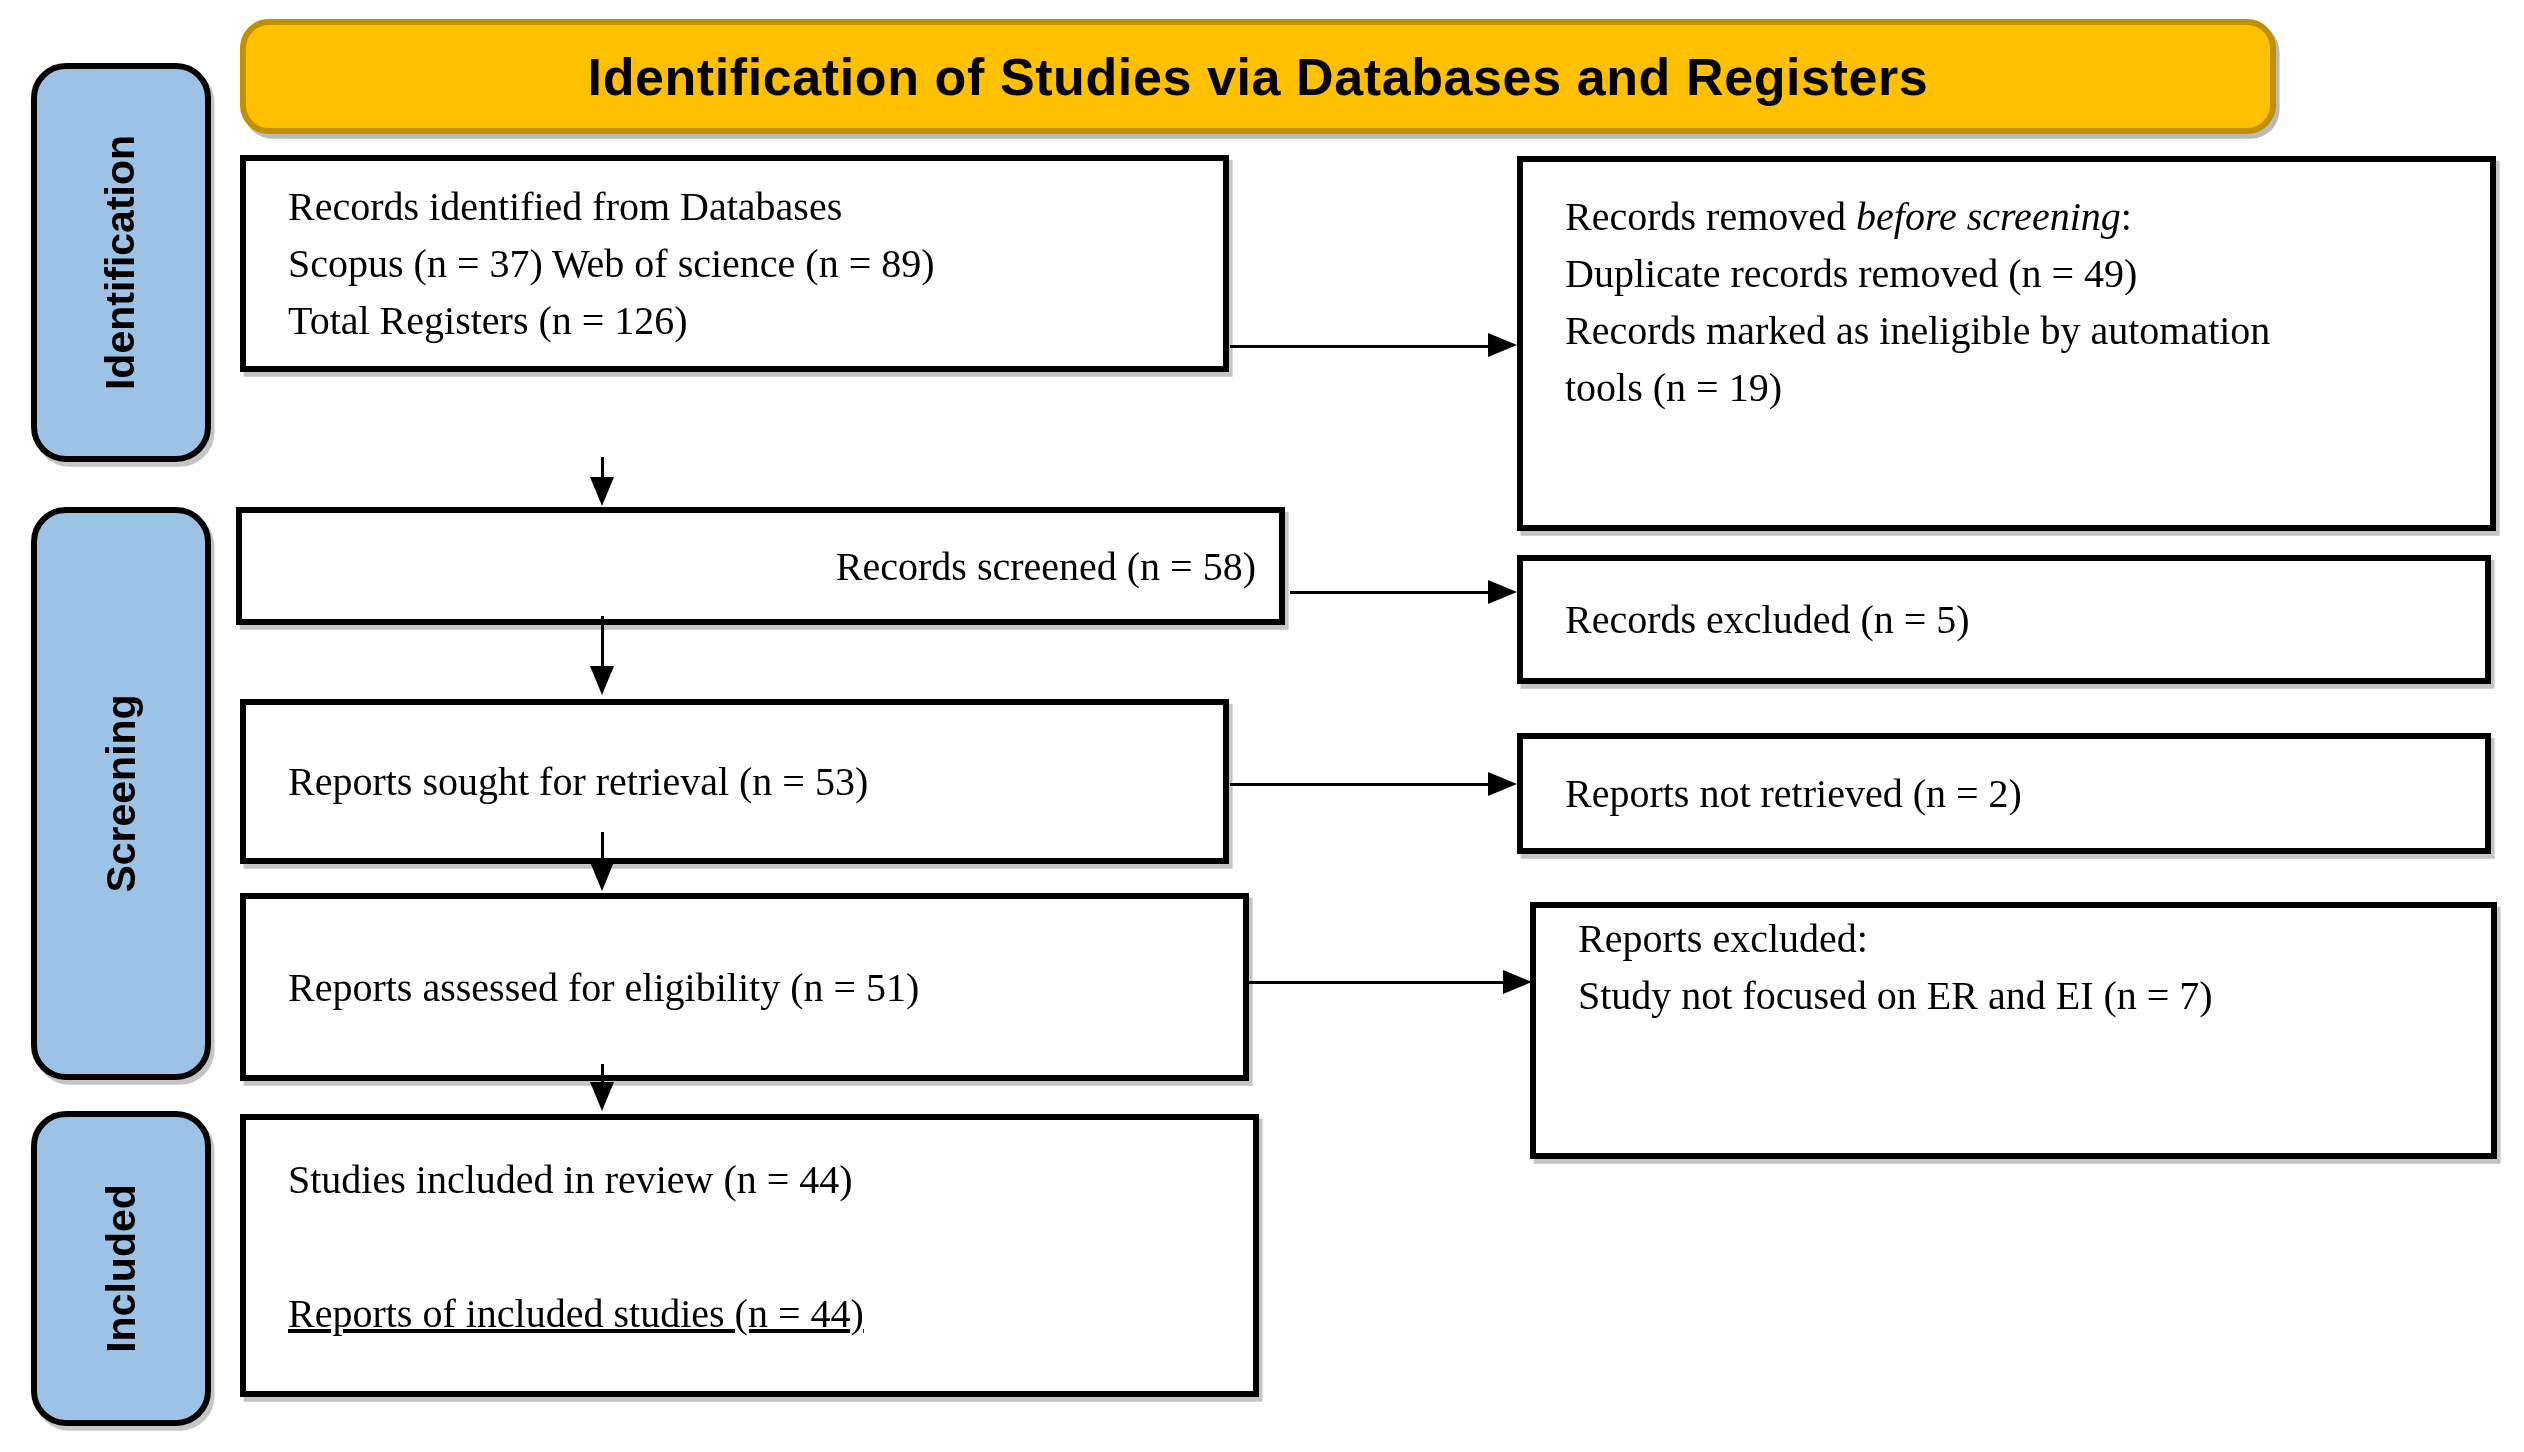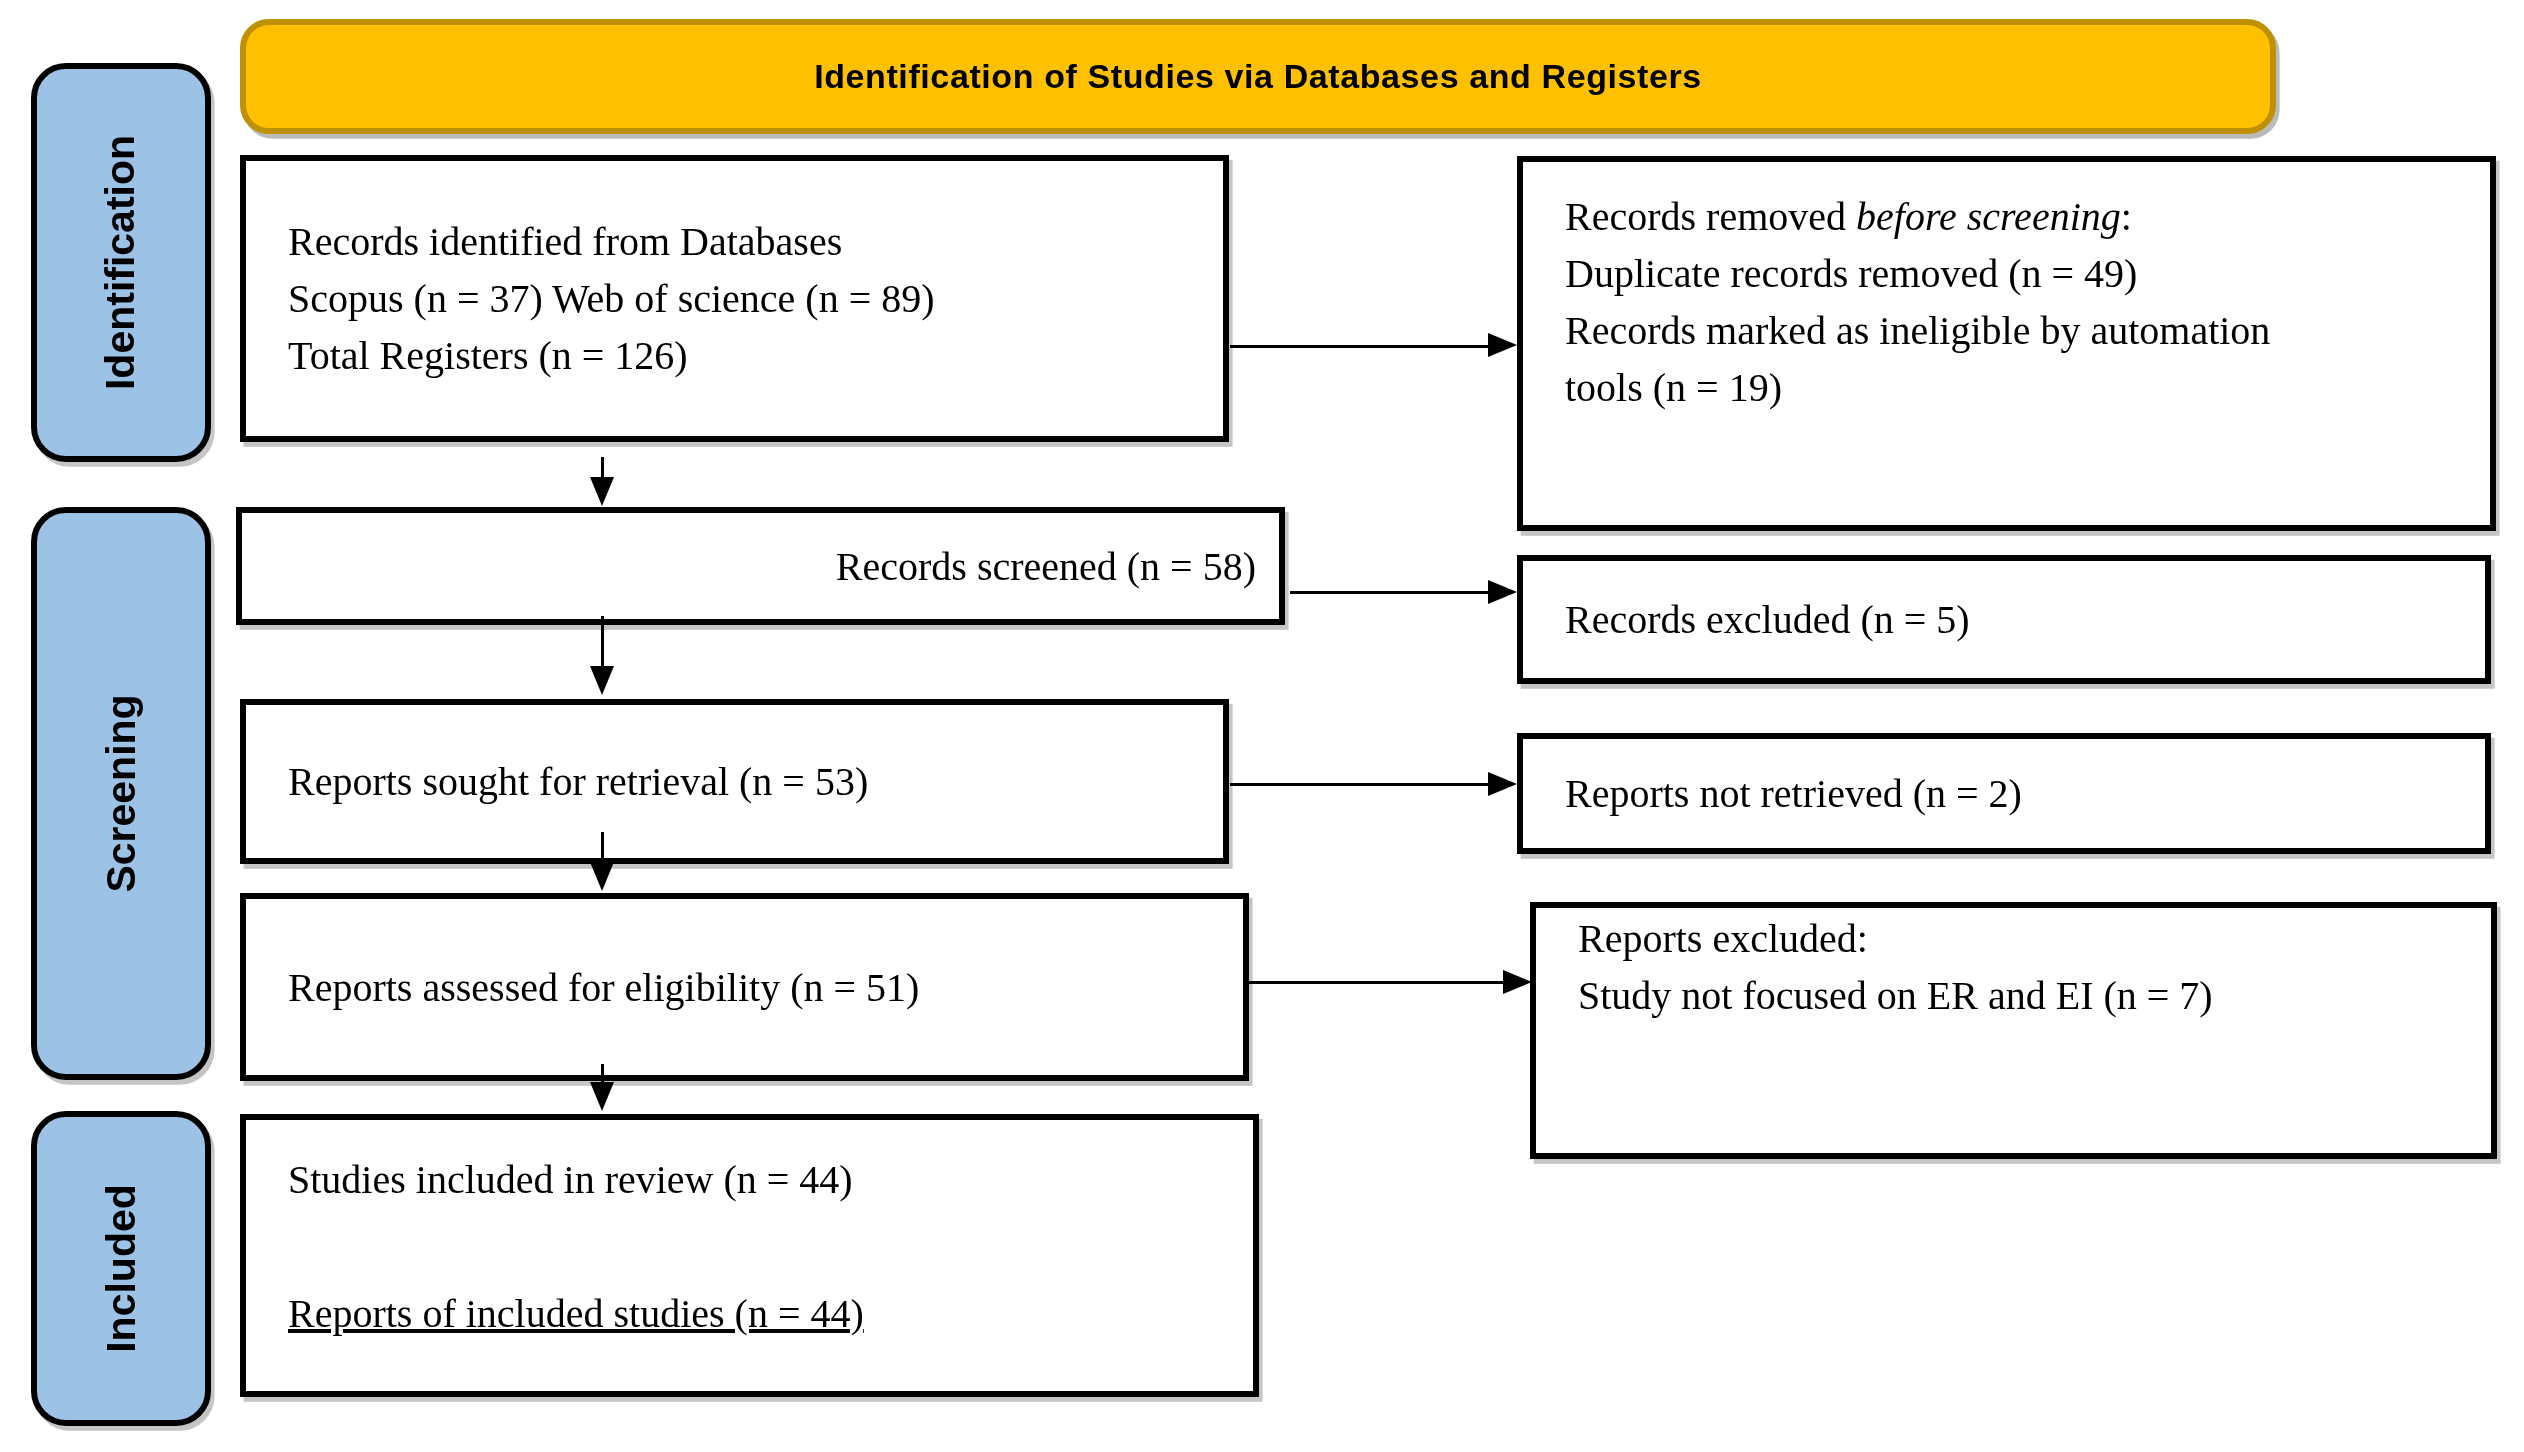--- a/index.html
+++ b/index.html
@@ -17,21 +17,21 @@
   
   .header{
     position:absolute;left:240px;top:19px;width:2036px;height:115px;
     background:#FFC000;border:6px solid #BF9000;border-radius:29px;
     display:flex;align-items:center;justify-content:center;
     box-shadow:3.6px 4.8px 0 rgba(150,150,150,0.65);
     box-sizing:border-box;
   }
   .header span{
     font-family:"Liberation Sans","DejaVu Sans",sans-serif;
-    font-weight:bold;font-size:34px;letter-spacing:0.6px;
+    font-weight:bold;font-size:52px;letter-spacing:0.6px;
   }
 
   
   .stage{
     position:absolute;left:31px;width:180px;
     background:#9CC3E6;border:6px solid #000;border-radius:35px;
     display:flex;align-items:center;justify-content:center;
     box-shadow:3.6px 4.8px 0 rgba(150,150,150,0.55);
     box-sizing:border-box;
   }
@@ -50,21 +50,21 @@
     box-shadow:3.6px 4.8px 0 rgba(150,150,150,0.55);
     font-size:40px;line-height:57px;
     display:flex;flex-direction:column;
     padding-left:42px;padding-right:23px;
     box-sizing:border-box;
   }
   .box p{margin:0;}
   .box.center{justify-content:center;}
   .italic{font-style:italic;}
 
-  #L1{left:240px;top:155px;width:989px;height:287px;}
+  #L1{left:240px;top:155px;width:989px;height:217px;}
   #L2{left:236px;top:507px;width:1049px;height:118px;text-align:right;}
   #L3{left:240px;top:699px;width:989px;height:165px;}
   #L4{left:240px;top:893px;width:1009px;height:188px;}
   #L5{left:240px;top:1114px;width:1019px;height:283px;padding-top:31px;}
   #L5 p + p{margin-top:77px;text-decoration:underline;}
 
   #R1{left:1517px;top:156px;width:979px;height:375px;padding-top:26px;}
   #R2{left:1517px;top:555px;width:974px;height:129px;}
   #R3{left:1517px;top:733px;width:974px;height:121px;}
   #R4{left:1530px;top:902px;width:967px;height:257px;padding-top:2px;}

